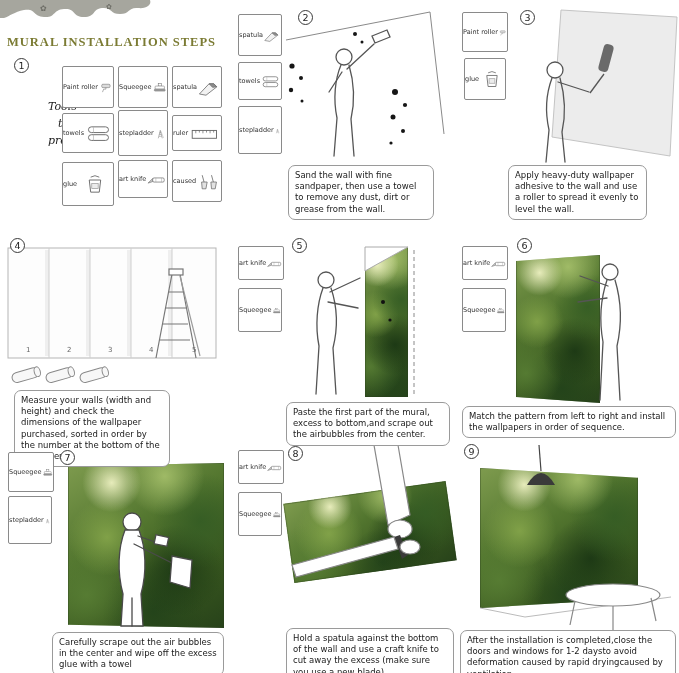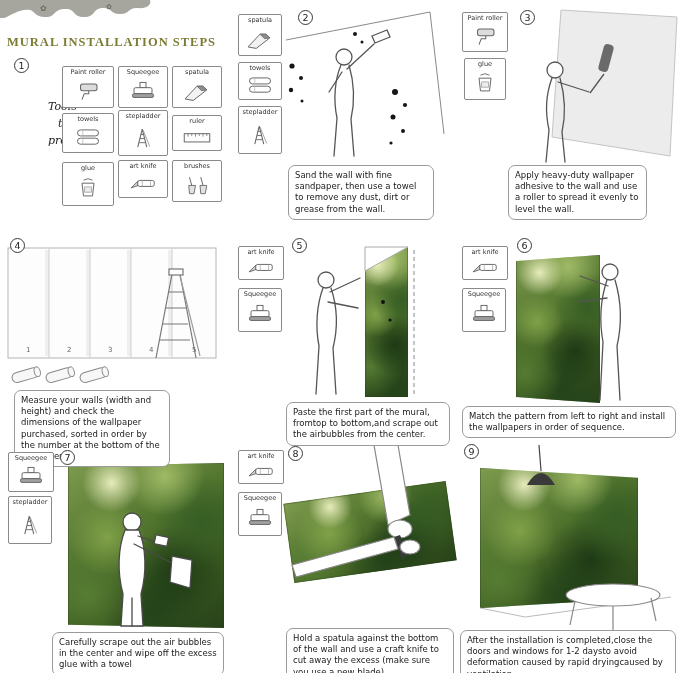--- a/index.html
+++ b/index.html
@@ -15,21 +15,21 @@
     font-size: 12.5px; letter-spacing: 1px; color: #7b7b33; white-space: nowrap; margin-top: 8px;
   }
   .stepnum {
     position: absolute; width: 15px; height: 15px; border: 1.3px solid #3a3a3a;
     border-radius: 50%; background: #fff; z-index: 4;
     display: flex; align-items: center; justify-content: center;
     font-size: 9.5px; color: #222;
   }
   .tool-box {
     position: absolute; border: 1px solid #8a8a8a; border-radius: 2px;
-    background: #fff; display: flex; flex-direction: column; align-items: center;
+    background: #fff; display: flex; align-items: center;
     padding-top: 2px; z-index: 3;
   }
   .tool-label { font-size: 6.5px; color: #333; white-space: nowrap; line-height: 1.1; }
   .tool-icon { width: 30px; height: 20px; flex: 1; }
   .caption {
     position: absolute; border: 1px solid #9a9a9a; border-radius: 7px;
     background: #fff; padding: 4px 6px; font-size: 8.5px; line-height: 1.32;
     color: #1a1a1a; z-index: 3;
   }
   .tools-intro {
@@ -163,21 +163,21 @@
         <use href="#sym-glue"></use>
       </svg>
   </div>
   <div class="tool-box" style="left:118px;top:160px;width:50px;height:38px">
     <span class="tool-label">art knife</span>
     <svg class="tool-icon">
         <use href="#sym-knife"></use>
       </svg>
   </div>
   <div class="tool-box" style="left:172px;top:160px;width:50px;height:42px">
-    <span class="tool-label">brushes</span>
+    <span class="tool-label">caused</span>
     <svg class="tool-icon">
         <use href="#sym-brushes"></use>
       </svg>
   </div>
 
   <div class="tool-box" style="left:238px;top:14px;width:44px;height:42px">
     <span class="tool-label">spatula</span>
     <svg class="tool-icon">
         <use href="#sym-spatula"></use>
       </svg>
@@ -320,21 +320,21 @@
     <circle cx="101" cy="62" r="2" fill="#111"></circle>
     <circle cx="108" cy="80" r="1.6" fill="#111"></circle>
     <g stroke="#555" fill="none" stroke-width="1.3" stroke-linecap="round">
       <circle cx="44" cy="40" r="8" fill="#fff"></circle>
       <path d="M41,48 C35,64 33,86 37,106 L34,154"></path>
       <path d="M49,48 C55,66 56,88 51,108 L54,154"></path>
       <path d="M48,52 L78,38"></path>
       <path d="M46,62 L76,68"></path>
     </g>
   </svg>
-  <div class="caption" style="left:286px;top:402px;width:164px">Paste the first part of the mural, fromtop to bottom,and scrape out the airbubbles from the center.</div>
+  <div class="caption" style="left:286px;top:402px;width:164px">Paste the first part of the mural, excess to bottom,and scrape out the airbubbles from the center.</div>
 
   <div class="tool-box" style="left:462px;top:246px;width:46px;height:34px">
     <span class="tool-label">art knife</span>
     <svg class="tool-icon">
         <use href="#sym-knife"></use>
       </svg>
   </div>
   <div class="tool-box" style="left:462px;top:288px;width:44px;height:44px">
     <span class="tool-label">Squeegee</span>
     <svg class="tool-icon">

